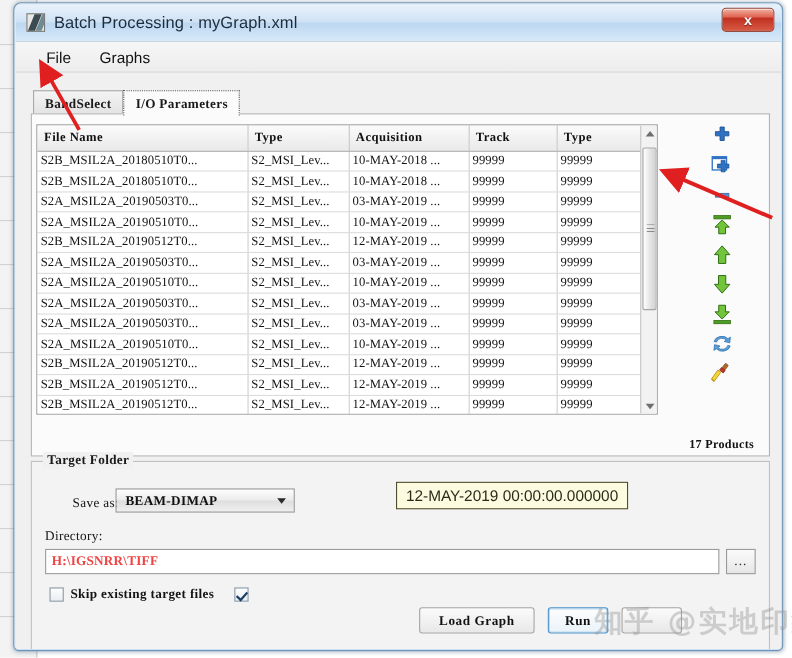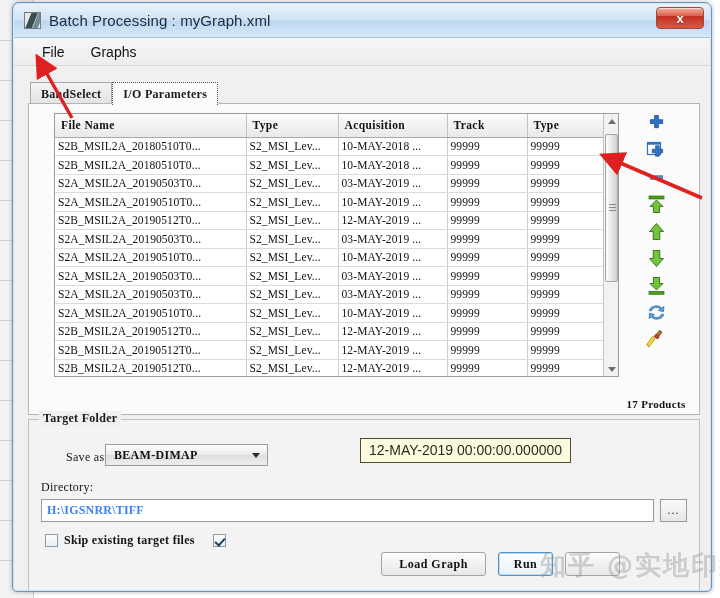--- a/index.html
+++ b/index.html
@@ -162,21 +162,21 @@
     position: absolute;
     left: 14px; top: 36px;
     width: 672px; height: 312px;
     background: #fbfbfb;
     border: 1px solid #b4b4b4;
   }
 
   
   #table-wrap {
     position: absolute;
-    left: 25px; top: 9px;
+    left: 4px; top: 9px;
     width: 565px; height: 264px;
     background: #ffffff;
     border: 1px solid #9c9c9c;
     overflow: hidden;
   }
   table { border-collapse: collapse; width: 100%; table-layout: fixed; }
   thead th {
     height: 23px;
     background: linear-gradient(to bottom,#fbfbfb,#e9e9e9);
     border-right: 1px solid #c3c3c3;
@@ -328,21 +328,21 @@
     position: absolute;
     left: 12px; top: 79px;
     width: 613px; height: 23px;
     border: 1px solid #9a9a9a;
     background: #ffffff;
     display: flex; align-items: center;
   }
   #directory-value {
     padding-left: 5px;
     font: bold 12px "Liberation Serif", serif;
-    color: #3b82f6;
+    color: #ef4444;
     letter-spacing: .2px;
   }
   #directory-browse {
     position: absolute;
     left: 631px; top: 79px;
     width: 27px; height: 23px;
     border: 1px solid #9a9a9a;
     background: linear-gradient(to bottom,#fbfbfb,#e6e6e6);
     font: 12px "Liberation Serif", serif;
     color: #333;

